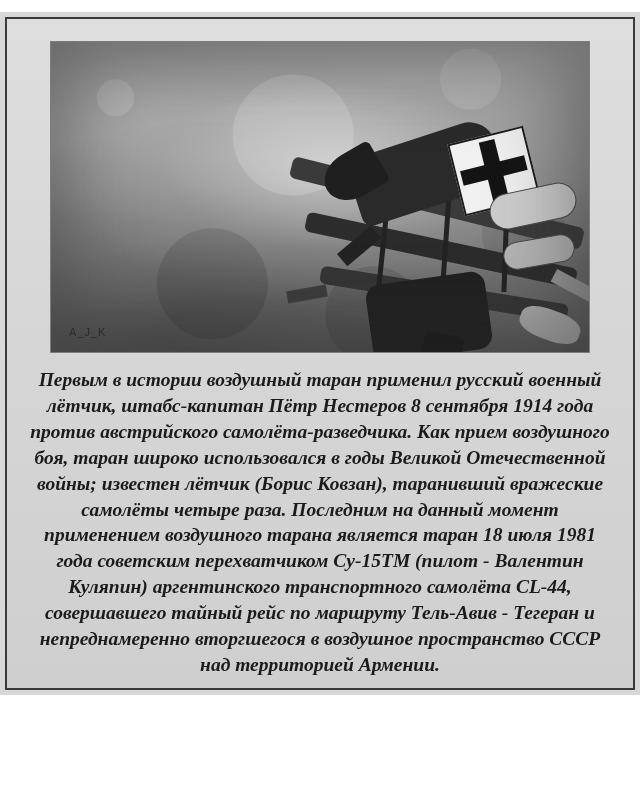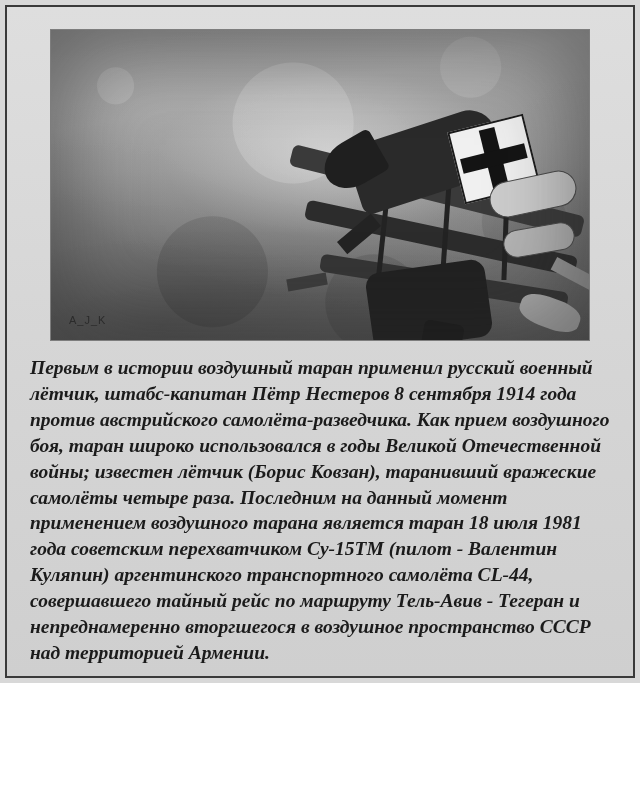--- a/index.html
+++ b/index.html
@@ -8,20 +8,21 @@
     background: #ffffff;
   }
   #page {
     position: relative;
     width: 640px;
     height: 683px;
     background: #d8d8d8;
     box-sizing: border-box;
     overflow: hidden;
     font-family: "Liberation Serif", serif;
+    margin-top: 12px;
   }
   
   #frame {
     position: absolute;
     left: 5px;
     top: 5px;
     right: 5px;
     bottom: 5px;
     border: 2px solid #3a3a3a;
     box-sizing: border-box;
@@ -177,21 +178,21 @@
     bottom: 14px;
     font-family: "Liberation Sans", sans-serif;
     font-size: 11px;
     letter-spacing: 1px;
     color: #2b2b2b;
   }
   
   #caption {
     width: 580px;
     margin-top: 14px;
-    text-align: left;
+    text-align: center;
     font-family: "Liberation Serif", serif;
     font-style: italic;
     font-weight: bold;
     font-size: 19.5px;
     line-height: 1.33;
     color: #1b1b1b;
     text-rendering: optimizeLegibility;
   }
 </style>
 </head>

